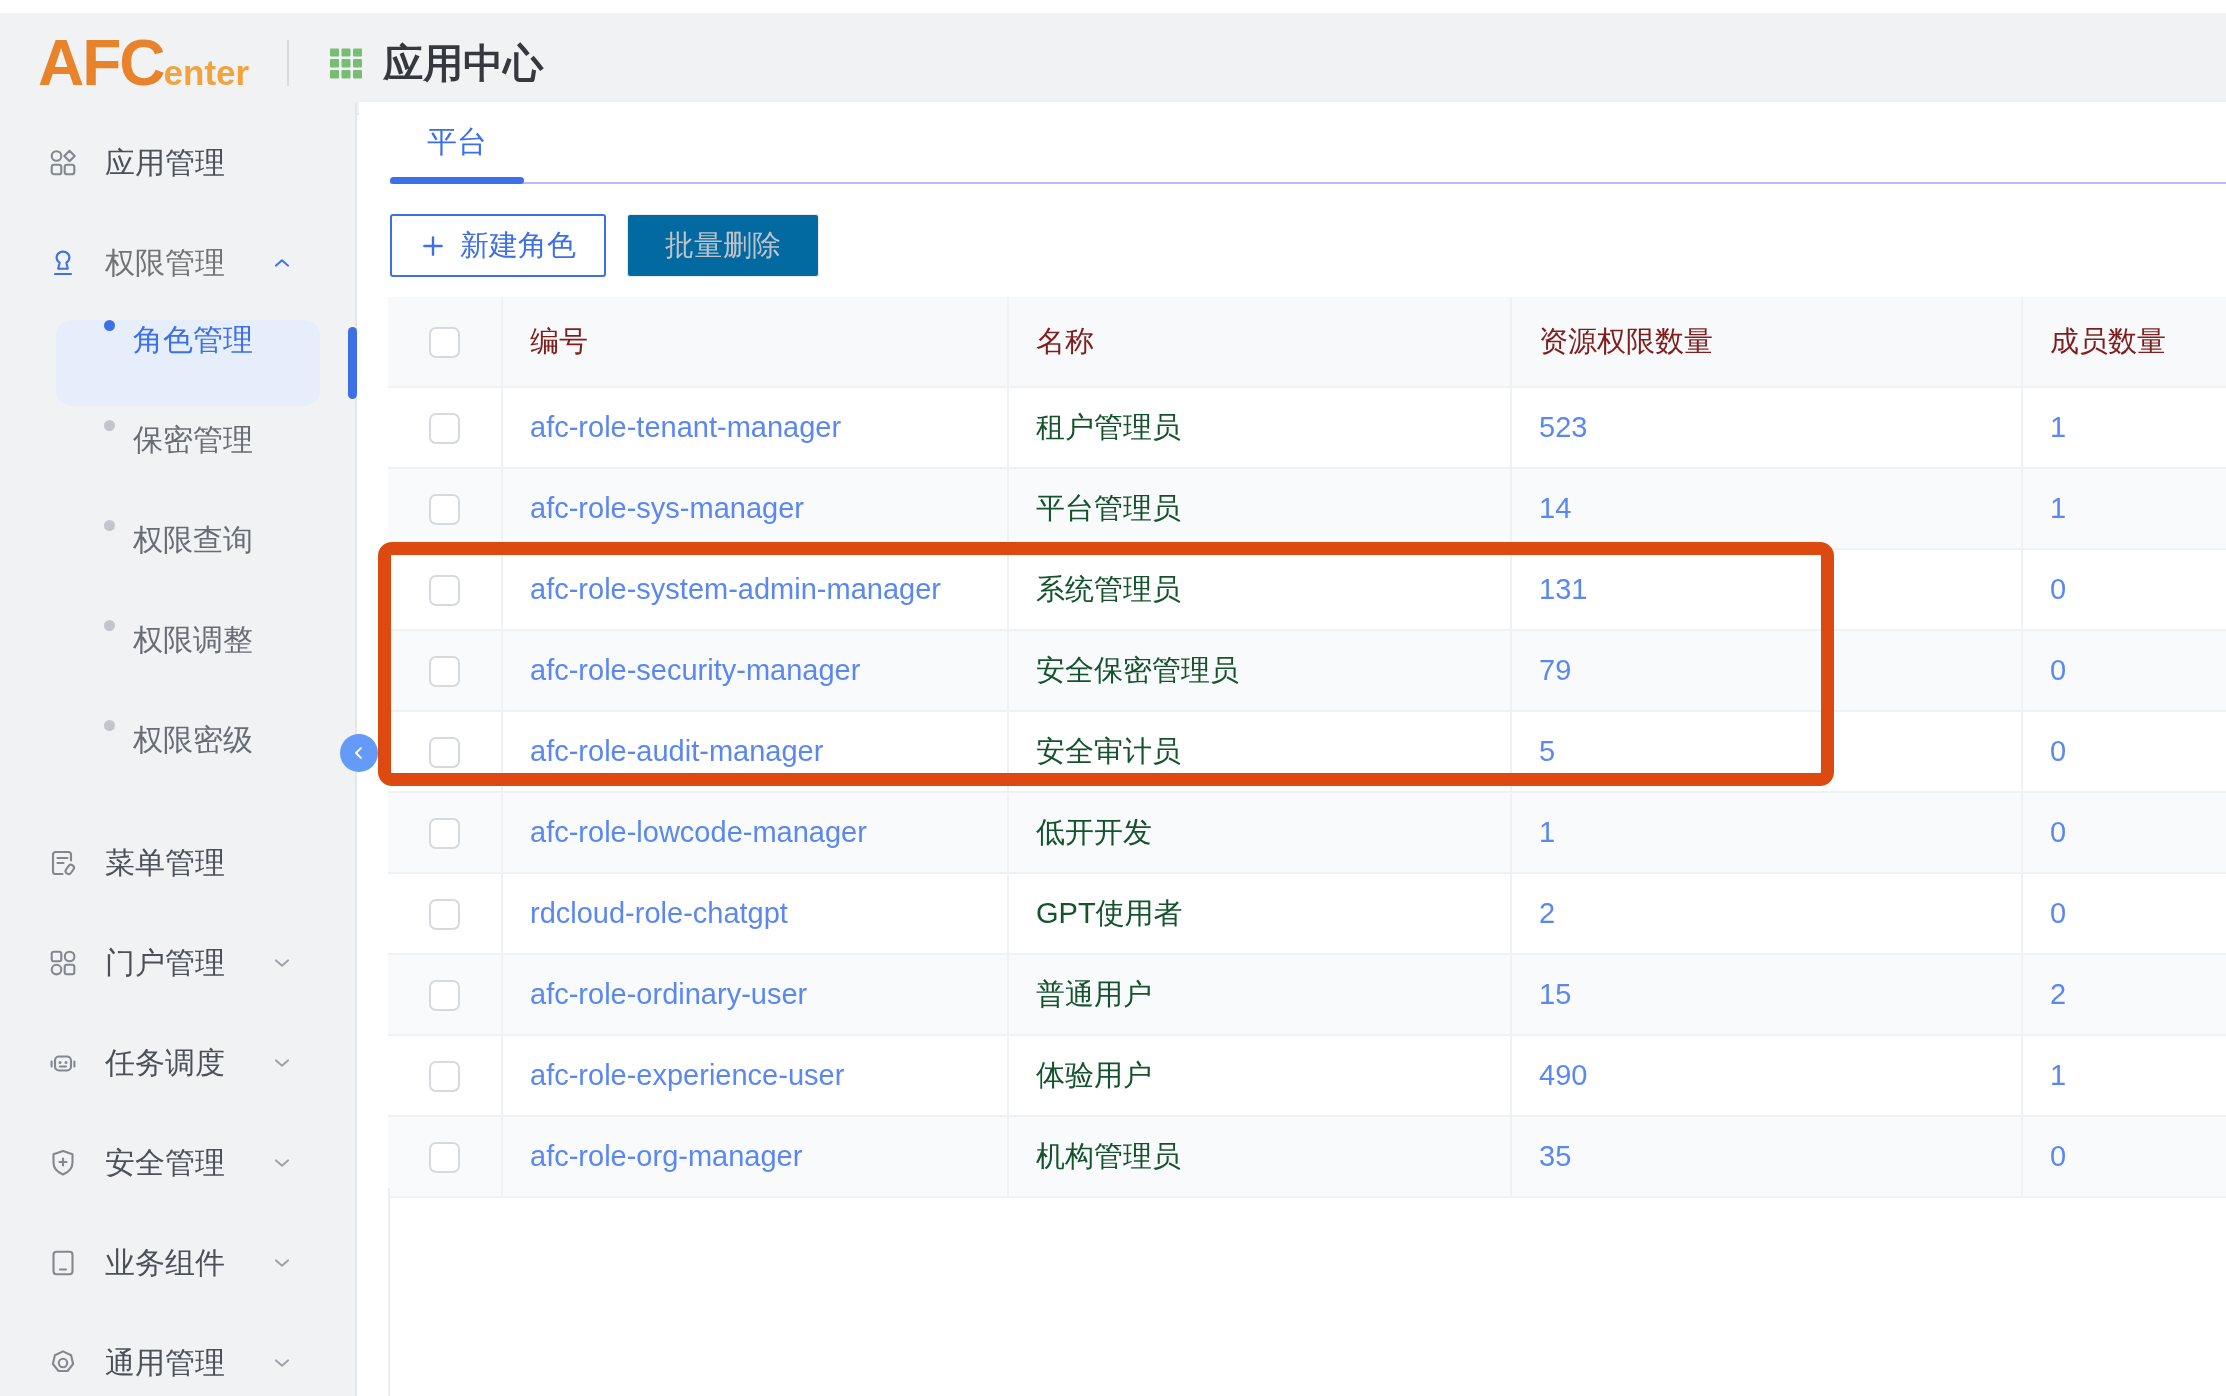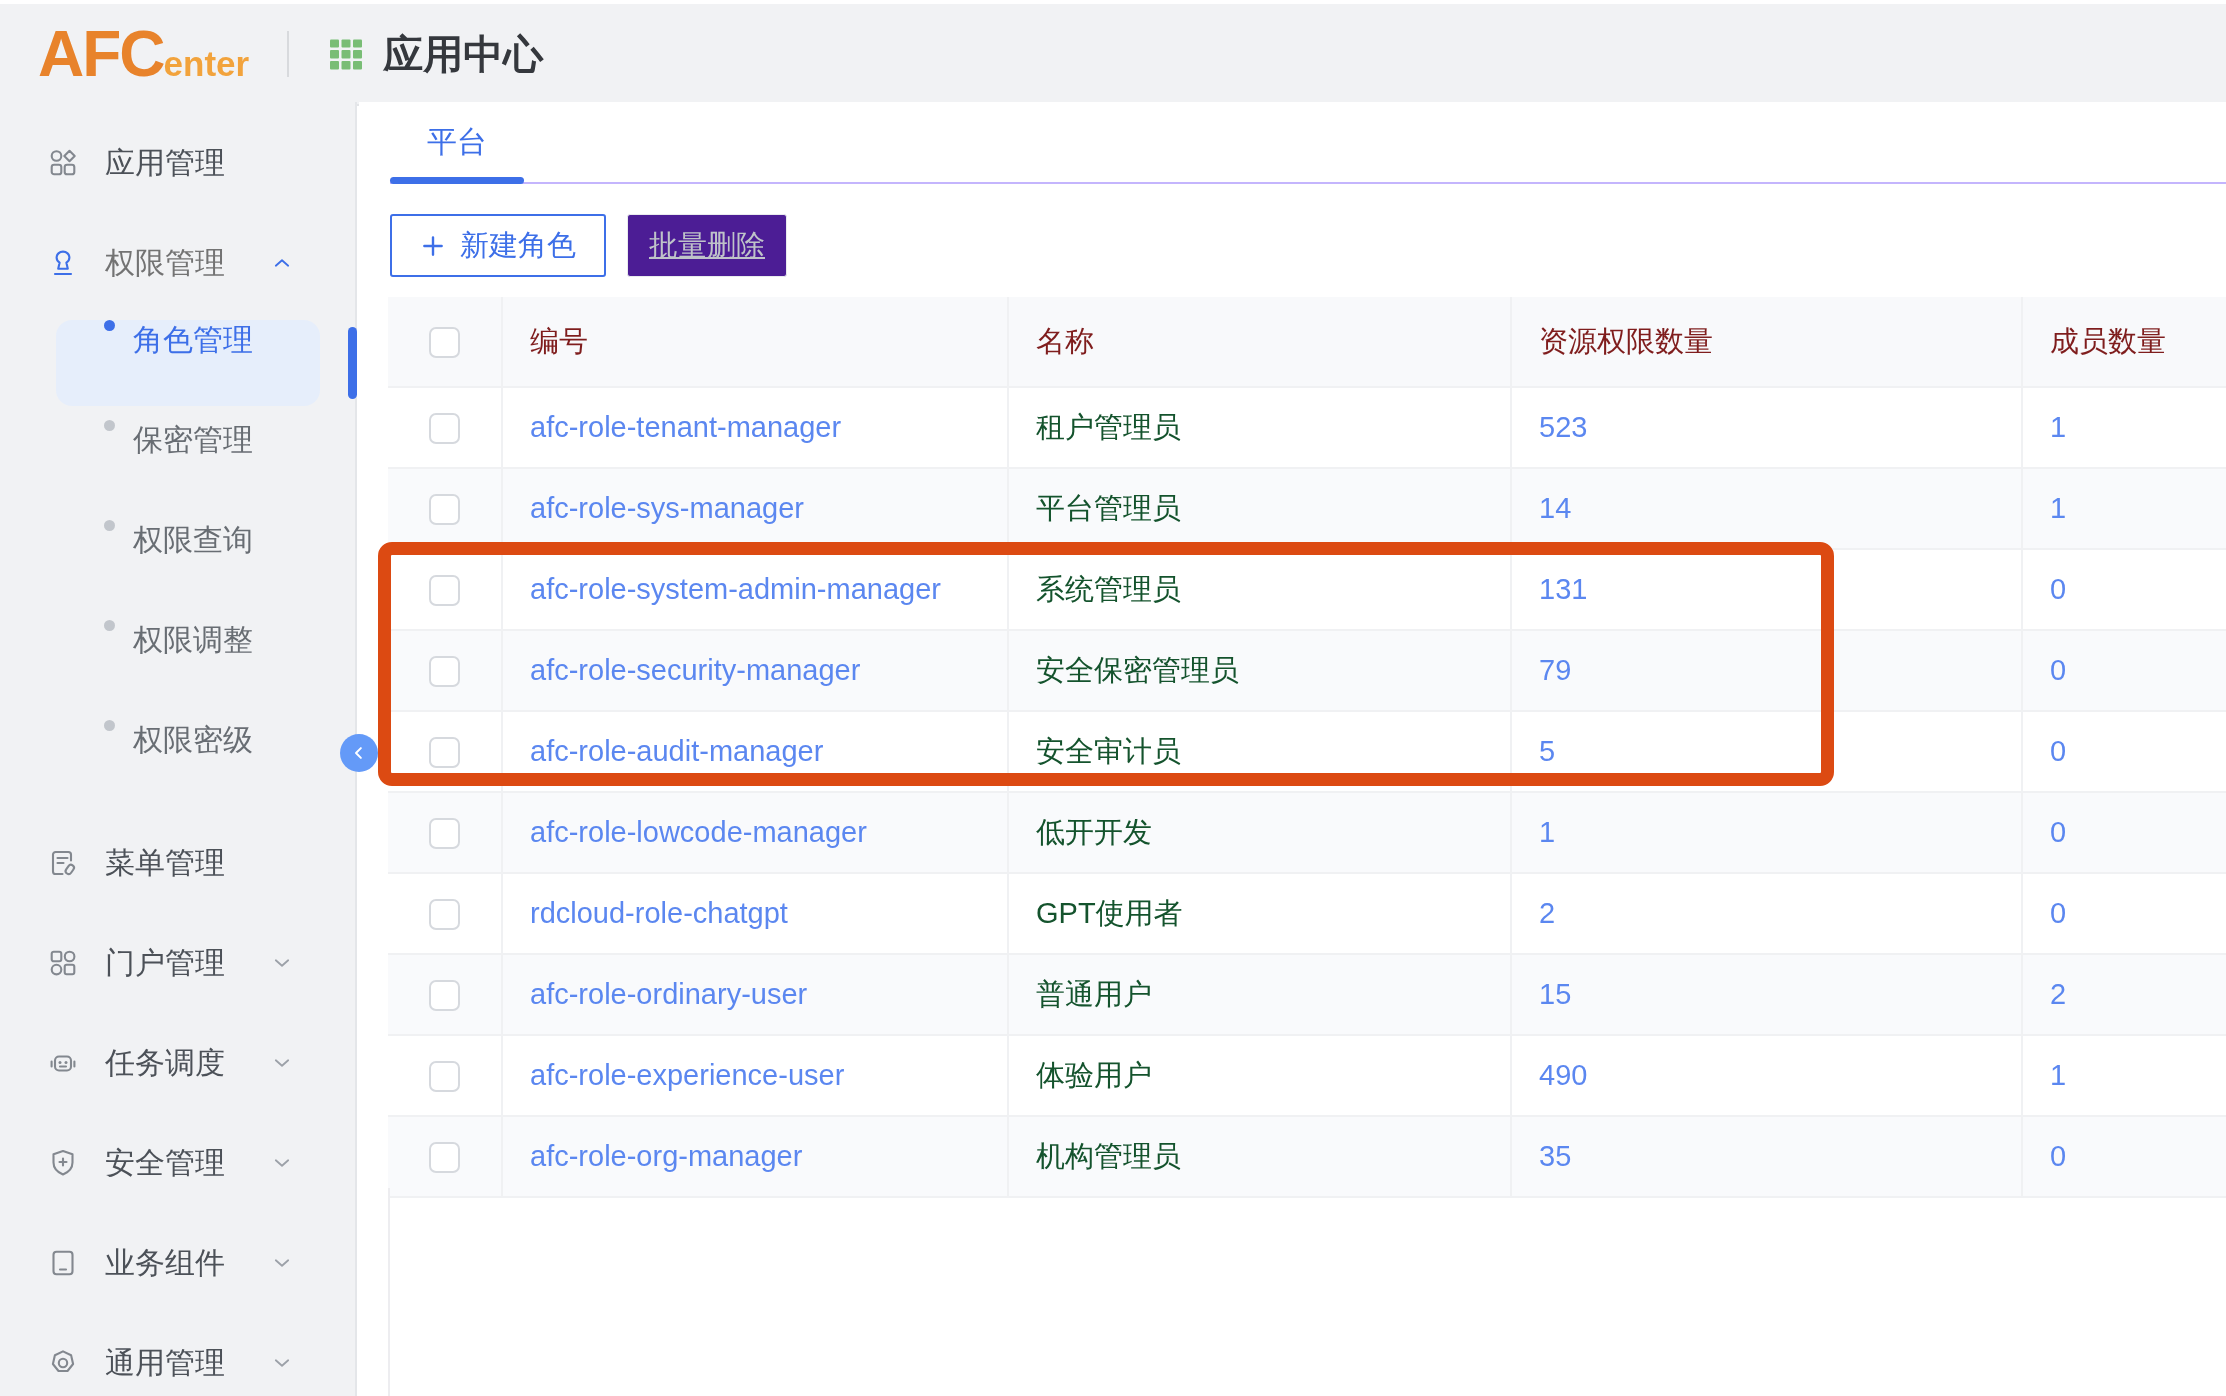--- a/index.html
+++ b/index.html
@@ -1,21 +1,21 @@
 <!DOCTYPE html>
 <html><head>
 <meta charset="utf-8">
 <style>
   * { margin:0; padding:0; box-sizing:border-box; }
   html,body { width:2226px; height:1396px; overflow:hidden; }
   body { font-family:"Liberation Sans","DejaVu Sans",sans-serif; background:#fff; color:#2f3338; }
   #app { position:relative; width:2226px; height:1396px; overflow:hidden; }
 
   
-  .header { position:absolute; left:0; top:4px; width:2226px; height:102px;
+  .header { position:absolute; left:0; top:13px; width:2226px; height:102px;
     background:#f1f2f4; border-bottom:2px solid #e3e5e8; display:flex; align-items:center; }
   .logo { margin-left:38px; display:flex; align-items:baseline; white-space:nowrap; }
   .logo-main { font-size:64px; font-weight:800; letter-spacing:-2px; color:#e8832b; line-height:1; }
   .logo-sub { font-size:35px; font-weight:700; color:#f2a33c; margin-left:0; }
   .header-divider { width:2px; height:46px; background:#d8dadd; margin:0 40px 0 38px; }
   .app-grid-icon { width:34px; height:34px; display:inline-flex; }
   .app-grid-icon svg { width:34px; height:34px; }
   .app-title { font-size:40px; font-weight:700; color:#35383d; margin-left:20px; }
 
   
@@ -56,21 +56,21 @@
   .tab.active { color:#3d6fe8; }
   .tab.active::after { content:""; position:absolute; left:0; right:0; bottom:-2px; height:7px;
     background:#3d6fe8; border-radius:4px; }
 
   .toolbar { margin:30px 0 0 31px; display:flex; align-items:center; }
   .btn { display:inline-flex; align-items:center; justify-content:center; height:63px;
     font-size:29px; border-radius:3px; cursor:pointer; font-family:inherit; }
   .btn-ghost { background:#fff; border:2px solid #3d6fe8; color:#3d6fe8; padding:0 28px; }
   .btn-ghost .plus { width:26px; height:26px; display:inline-flex; margin-right:14px; }
   .btn-ghost .plus svg { width:26px; height:26px; }
-  .btn-disabled { background:#4c1d95; border:1px solid #e9ebee; color:#bfc3c9; padding:0 21px; margin-left:21px; cursor:not-allowed;text-decoration:underline; }
+  .btn-disabled { background:#0369a1; border:1px solid #e9ebee; color:#bfc3c9; padding:0 37px; margin-left:21px; cursor:not-allowed; }
 
   
   .table-wrap { margin:20px 0 0 29px; }
   table { border-collapse:collapse; table-layout:fixed; width:1838px; }
   th, td { border-right:2px solid #f0f1f3; border-bottom:2px solid #f0f1f3; vertical-align:middle; }
   th:last-child, td:last-child { border-right:none; }
   thead th { height:90px; background:#f8f9fb; text-align:left; font-size:29px; font-weight:500;
     color:#7f1d1d; padding-left:27px; }
   thead th.cb-col, tbody td.cb-col { padding-left:0; text-align:center; }
   tbody td { height:81px; font-size:29px; padding-left:27px; background:transparent; }

